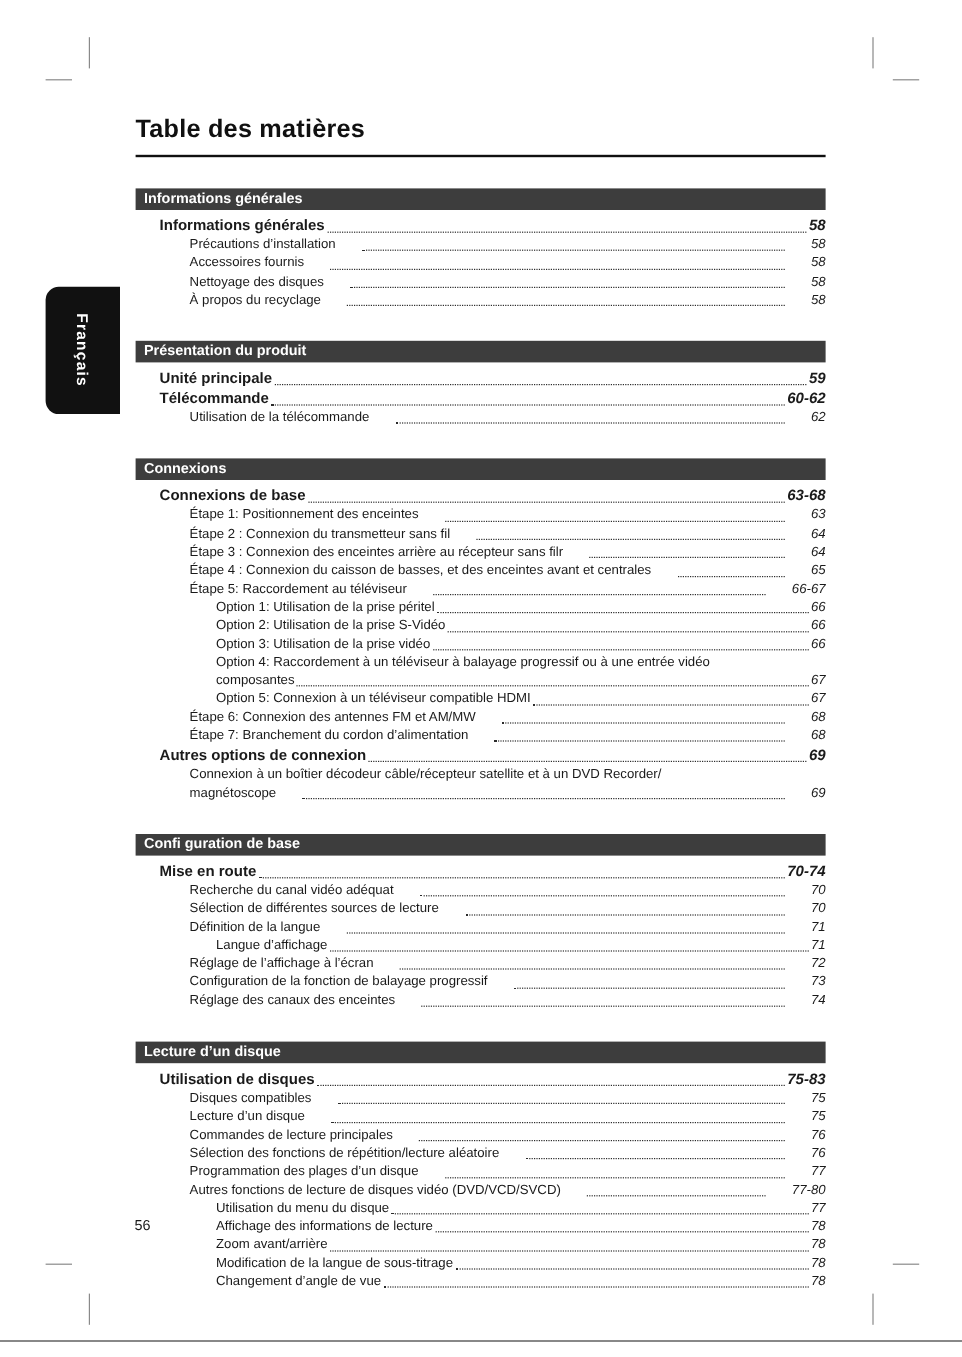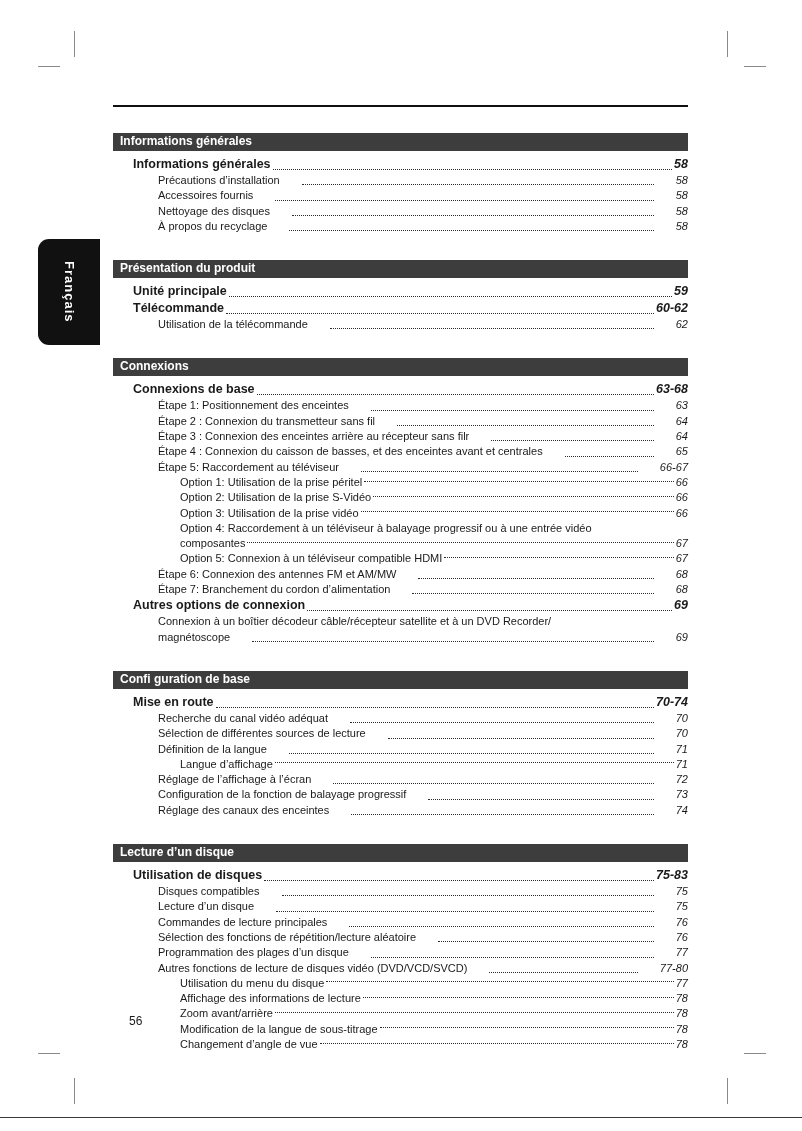--- a/index.html
+++ b/index.html
@@ -15,22 +15,22 @@
   .bar {
     background:#3d3d3d; color:#ffffff; font-size:12px; font-weight:bold;
     padding:2px 0 3px 7px; line-height:13px; margin-bottom:5px;
   }
   .entry { display:flex; align-items:flex-end; }
   .entry .txt { white-space:nowrap; }
   .leader { flex:1 1 auto; border-bottom:1.6px dotted #2b2b2b; margin:0 2px 3px 2px; min-width:8px; }
   .pg { white-space:nowrap;font-style:italic; }
   .l1 { font-weight:bold; font-size:12.5px; line-height:17px; padding-left:20px; }
   .l2 { font-size:11px; line-height:15.3px; padding-left:45px;gap:20px; }
-  .l3 { font-size:11px; line-height:15.3px; padding-left:67px;align-items:center; }
-  .pagenum { position:absolute; left:129px; top:1014px; font-size:12px; color:#1a1a1a; }
+  .l3 { font-size:11px; line-height:15.3px; padding-left:67px; }
+  .pagenum { position:absolute; left:112px; top:1014px; font-size:12px; color:#1a1a1a; }
   .side-tab {
     position:absolute; left:38px; top:239px; width:62px; height:106px;
     background:#111; border-radius:11px 0 0 11px;
     display:flex; align-items:center; justify-content:center;
   }
   .side-tab span {
     writing-mode:vertical-rl; color:#fff; font-weight:bold; font-size:13px; letter-spacing:1px;
   }
   .crop { position:absolute; background:#8a8a8a; }
   .crop.v { width:1px; height:26px; }
@@ -47,20 +47,21 @@
 <div class="crop h" style="left:38px; top:1053px;"></div>
 <div class="crop v" style="left:74px; top:1078px;"></div>
 <div class="crop h" style="left:744px; top:1053px;"></div>
 <div class="crop v" style="left:727px; top:1078px;"></div>
 
 <div class="side-tab">
   <span>Français</span>
 </div>
 
 <div class="content">
+  <div class="page-title">Table des matières</div>
   <div class="title-rule"></div>
   <div>
       <div class="section">
         <div class="bar">Informations générales</div>
         <div class="entry l1">
           <span class="txt">Informations générales</span>
           <span class="leader"></span>
           <span class="pg">58</span>
         </div>
         <div class="entry l2">

